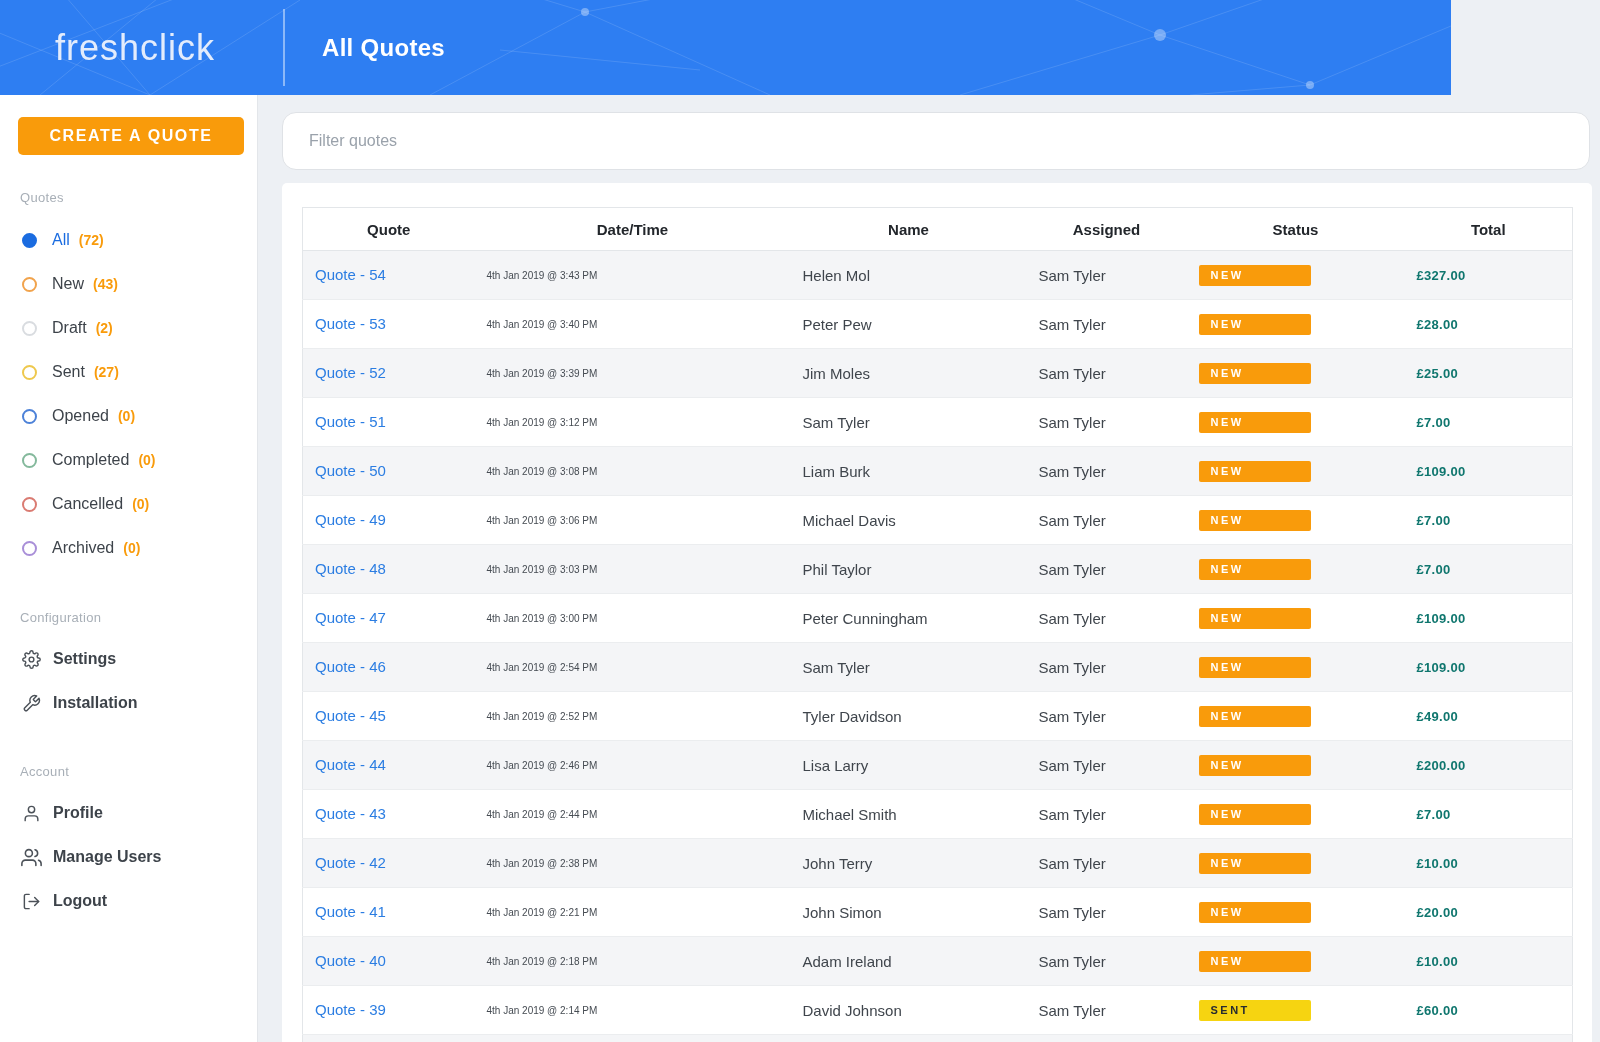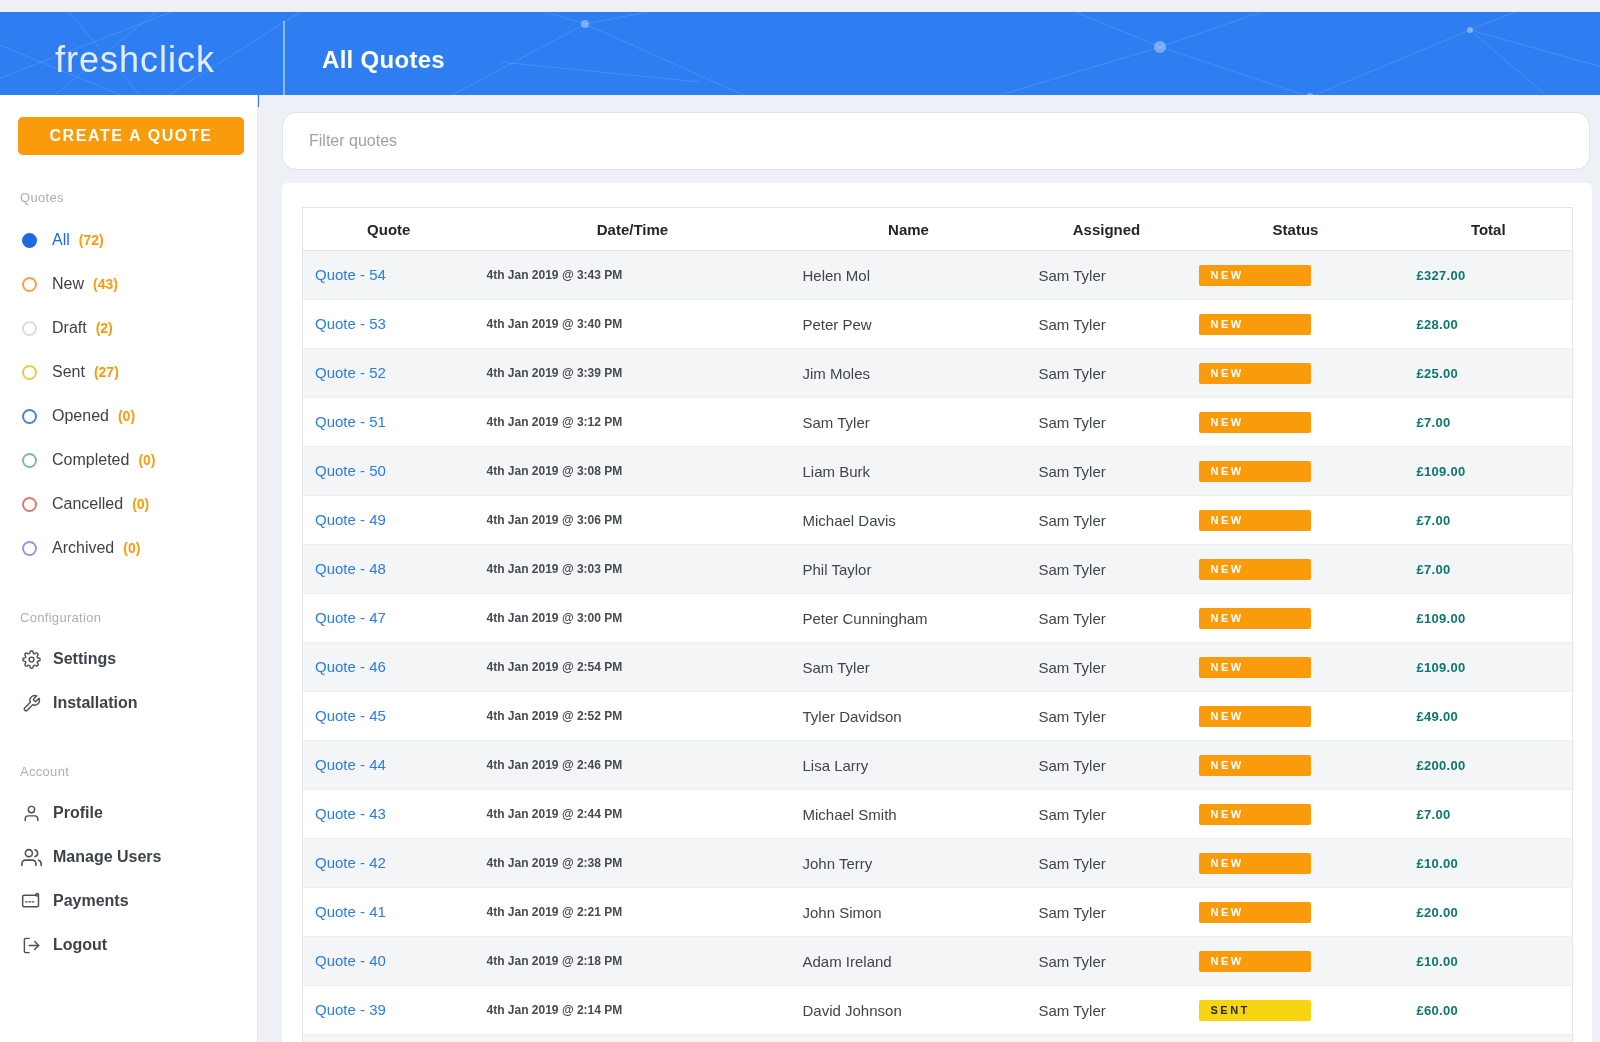--- a/index.html
+++ b/index.html
@@ -1,21 +1,21 @@
 <!DOCTYPE html>
 <html><head>
 <meta charset="utf-8">
 <style>
   html,body{margin:0;padding:0;}
   body{
     width:1600px;height:1042px;overflow:hidden;position:relative;
     font-family:"Liberation Sans", sans-serif;background:#edf0f4;
   }
   
-  .topbar{position:absolute;top:12px;left:0;width:1600px;height:95px;background:#2e7ef2;overflow:hidden;}
+  .topbar{position:absolute;top:0;left:0;width:1451px;height:95px;background:#2e7ef2;overflow:hidden;}
   .topbar svg.net{position:absolute;top:0;left:0;}
   .logo{position:absolute;left:55px;top:0;height:95px;display:flex;align-items:center;
     font-size:36px;font-weight:300;letter-spacing:1px;color:#e3ecfc;}
   .topbar-divider{position:absolute;left:283px;top:9px;height:77px;width:2px;background:rgba(255,255,255,0.45);}
   .page-title{position:absolute;left:322px;top:0;height:95px;display:flex;align-items:center;
     font-size:24px;font-weight:bold;color:#ffffff;letter-spacing:0.3px;}
   
   .sidebar{position:absolute;top:95px;left:0;width:258px;bottom:0;background:#ffffff;
     border-right:1px solid #e3e6ea;box-sizing:border-box;}
   .create-btn{display:block;margin:22px 0 0 18px;width:226px;height:38px;border:none;border-radius:5px;
@@ -41,21 +41,21 @@
     font-size:16px;color:#3d434a;outline:none;}
   .filter-input::placeholder{color:#9aa2ab;}
   .card{position:absolute;left:23px;top:88px;width:1310px;height:1000px;background:#ffffff;border-radius:5px;
     box-sizing:border-box;padding:24px 20px 0 20px;}
   table.quotes{width:1270px;border-collapse:collapse;table-layout:fixed;border:1px solid #e3e6e9;}
   table.quotes th{height:42px;text-align:center;padding:0 12px;font-size:15px;font-weight:bold;color:#22262b;
     background:#fff;border-bottom:1px solid #e3e6e9;}
   table.quotes td{height:48px;padding:0 12px;border-bottom:1px solid #ebedef;}
   tr.stripe td{background:#f4f5f7;}
   td.c-quote a{color:#2b7de2;font-size:15px;font-weight:500;text-decoration:none;cursor:pointer;}
-  td.c-date{color:#454b52;font-size:12px;font-weight:bold;}
+  td.c-date{color:#454b52;font-size:10px;}
   td.c-name,td.c-assigned{color:#3f454c;font-size:15px;}
   .badge{display:inline-block;width:100px;padding-left:12px;height:21px;line-height:21px;border-radius:2px;
     font-size:11px;font-weight:bold;letter-spacing:2.5px;}
   .badge.new{background:#f99b0b;color:#ffffff;}
   .badge.sent{background:#f6d411;color:#262b30;}
   td.c-total{color:#0f766e;font-size:13px;font-weight:bold;letter-spacing:0.3px;}
 </style>
 </head>
 <body>
 
@@ -161,30 +161,20 @@
     <div class="nav-item">
       <span class="nicon">
         <svg width="21" height="21" viewBox="0 0 24 24">
             <path d="M17 21v-2a4 4 0 0 0-4-4H5a4 4 0 0 0-4 4v2"></path>
             <circle cx="9" cy="7" r="4"></circle>
             <path d="M23 21v-2a4 4 0 0 0-3-3.87"></path>
             <path d="M16 3.13a4 4 0 0 1 0 7.75"></path>
           </svg>
       </span>
       <span class="nlabel">Manage Users</span>
-    </div>
-    <div class="nav-item">
-      <span class="nicon">
-        <svg width="20" height="20" viewBox="0 0 24 24">
-            <rect x="2" y="5" width="19" height="14" rx="2"></rect>
-            <path d="M5.5 13h2 M9.5 13h2 M13.5 13h2" stroke-width="1.6"></path>
-            <circle cx="19.5" cy="4.5" r="1.6"></circle>
-          </svg>
-      </span>
-      <span class="nlabel">Payments</span>
     </div>
     <div class="nav-item">
       <span class="nicon">
         <svg width="19" height="19" viewBox="0 0 24 24">
             <path d="M9 21H5a2 2 0 0 1-2-2V5a2 2 0 0 1 2-2h4"></path>
             <polyline points="16 17 21 12 16 7"></polyline>
             <line x1="21" y1="12" x2="9" y2="12"></line>
           </svg>
       </span>
       <span class="nlabel">Logout</span>

